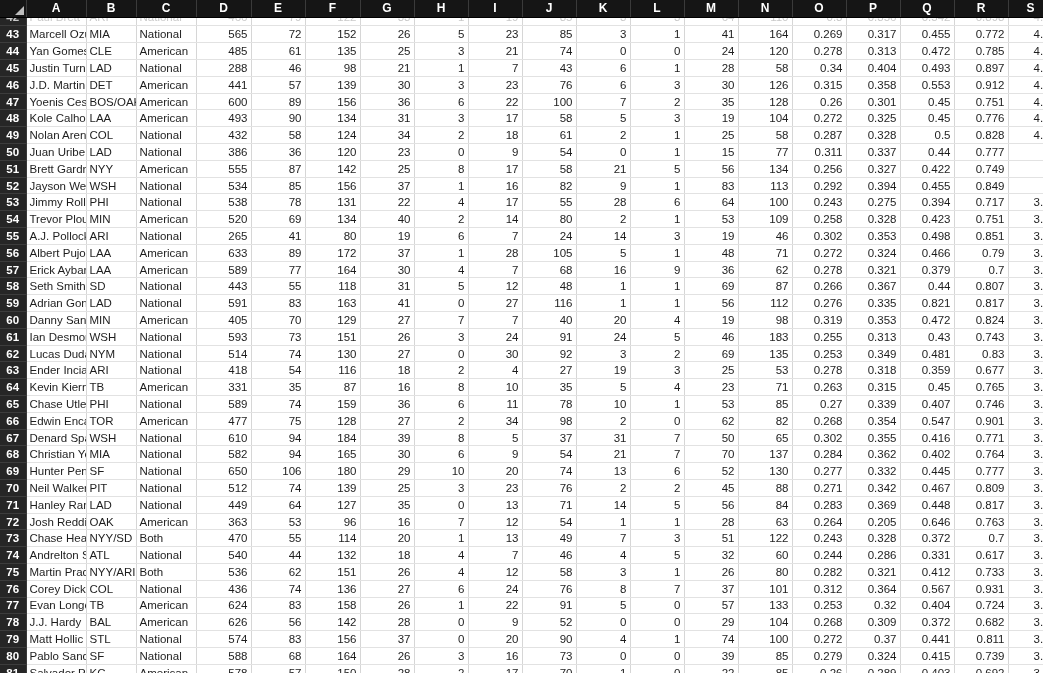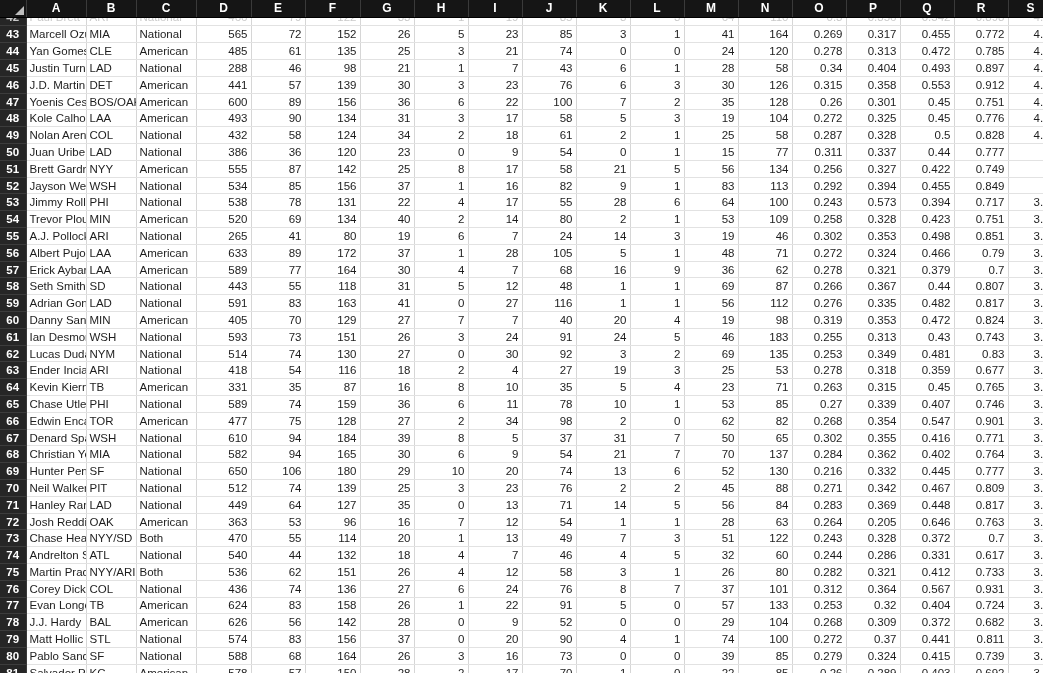--- a/index.html
+++ b/index.html
@@ -462,21 +462,21 @@
             <td class="cell num">131</td>
             <td class="cell num">22</td>
             <td class="cell num">4</td>
             <td class="cell num">17</td>
             <td class="cell num">55</td>
             <td class="cell num">28</td>
             <td class="cell num">6</td>
             <td class="cell num">64</td>
             <td class="cell num">100</td>
             <td class="cell num">0.243</td>
-            <td class="cell num">0.573</td>
+            <td class="cell num">0.275</td>
             <td class="cell num">0.394</td>
             <td class="cell num">0.717</td>
             <td class="cell num">3.9</td>
           </tr>
           <tr>
             <td class="rowhdr">54</td>
             <td class="cell txt">Trevor Plou</td>
             <td class="cell txt">MIN</td>
             <td class="cell txt">American</td>
             <td class="cell num">520</td>
@@ -595,21 +595,21 @@
             <td class="cell num">41</td>
             <td class="cell num">0</td>
             <td class="cell num">27</td>
             <td class="cell num">116</td>
             <td class="cell num">1</td>
             <td class="cell num">1</td>
             <td class="cell num">56</td>
             <td class="cell num">112</td>
             <td class="cell num">0.276</td>
             <td class="cell num">0.335</td>
-            <td class="cell num">0.482</td>
+            <td class="cell num">0.821</td>
             <td class="cell num">0.817</td>
             <td class="cell num">3.9</td>
           </tr>
           <tr>
             <td class="rowhdr">60</td>
             <td class="cell txt">Danny Sant</td>
             <td class="cell txt">MIN</td>
             <td class="cell txt">American</td>
             <td class="cell num">405</td>
             <td class="cell num">70</td>
@@ -813,21 +813,21 @@
             <td class="cell num">106</td>
             <td class="cell num">180</td>
             <td class="cell num">29</td>
             <td class="cell num">10</td>
             <td class="cell num">20</td>
             <td class="cell num">74</td>
             <td class="cell num">13</td>
             <td class="cell num">6</td>
             <td class="cell num">52</td>
             <td class="cell num">130</td>
-            <td class="cell num">0.216</td>
+            <td class="cell num">0.277</td>
             <td class="cell num">0.332</td>
             <td class="cell num">0.445</td>
             <td class="cell num">0.777</td>
             <td class="cell num">3.6</td>
           </tr>
           <tr>
             <td class="rowhdr">70</td>
             <td class="cell txt">Neil Walker</td>
             <td class="cell txt">PIT</td>
             <td class="cell txt">National</td>

